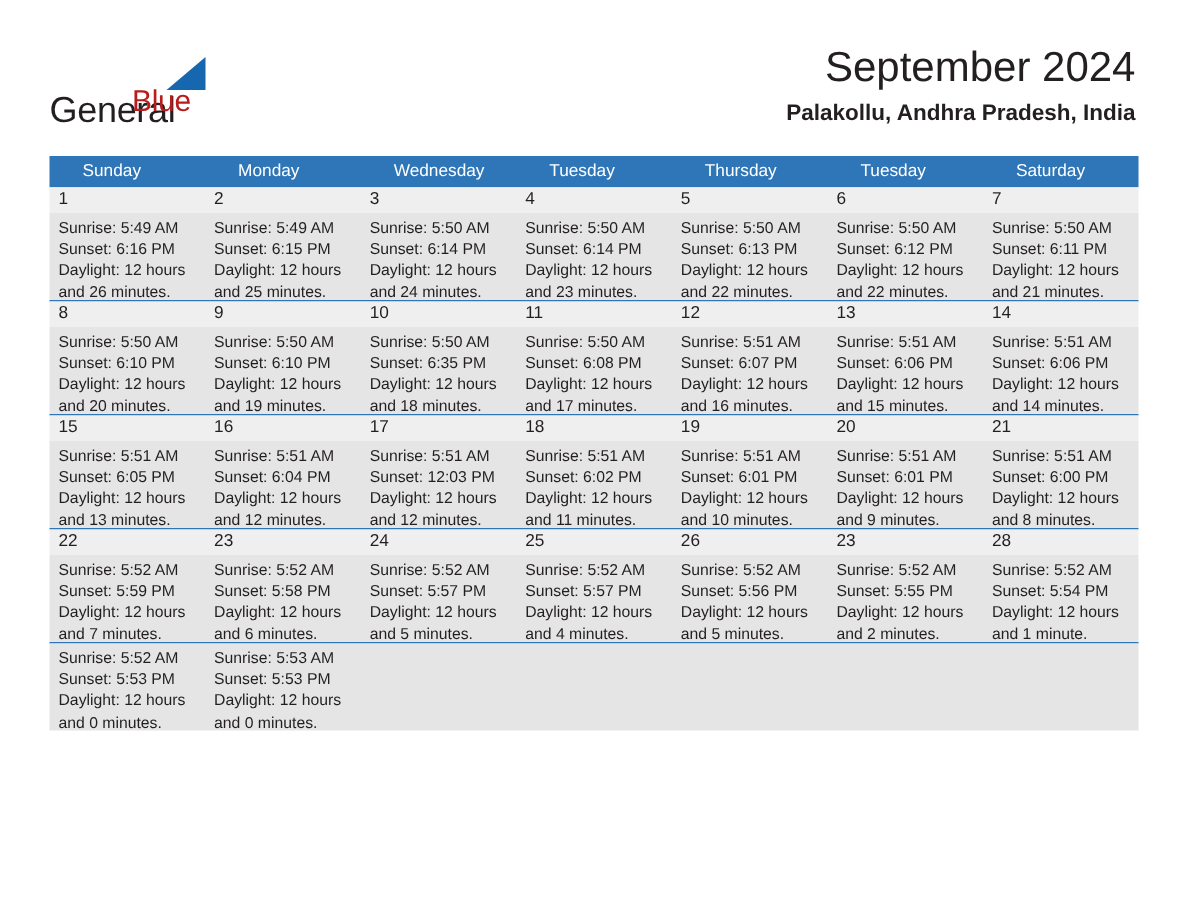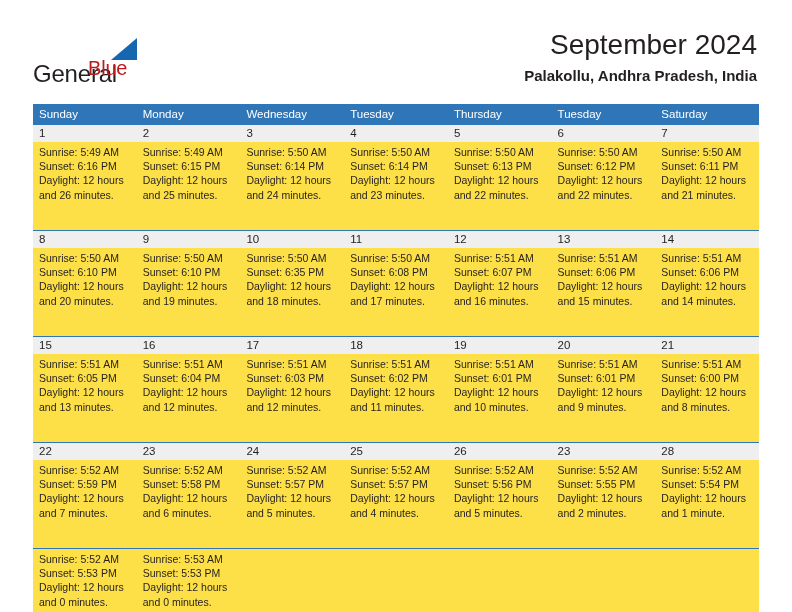--- a/index.html
+++ b/index.html
@@ -103,21 +103,21 @@
   .dow-row {
     display: flex;
     background: #2e76b8;
     height: 21px;
   }
   .dow-cell {
     flex: 1 1 0;
     color: #ffffff;
     font-size: 11.5px;
     line-height: 21px;
-    padding-left: 6px;
+    padding-left: 22px;
     box-sizing: border-box;
     white-space: nowrap;
     overflow: hidden;
   }
 
   .week-row {
     border-top: 1.5px solid #2e76b8;
     background: #ffffff;
   }
   .week-row.first {
@@ -131,22 +131,22 @@
   .num-cell {
     flex: 1 1 0;
     font-size: 11.5px;
     line-height: 17px;
     color: #231f20;
     padding-left: 6px;
     box-sizing: border-box;
   }
   .details-row {
     display: flex;
-    height: 88px;
-    background: #fde047;
+    height: 58px;
+    background: #e5e5e5;
   }
   .detail-cell {
     flex: 1 1 0;
     padding: 3px 6px 0 6px;
     box-sizing: border-box;
     font-size: 10.5px;
     line-height: 14.2px;
     color: #231f20;
   }
   .detail-cell .ln {
@@ -316,21 +316,21 @@
           <div class="ln">and 13 minutes.</div>
         </div>
         <div class="detail-cell">
           <div class="ln">Sunrise: 5:51 AM</div>
           <div class="ln">Sunset: 6:04 PM</div>
           <div class="ln">Daylight: 12 hours</div>
           <div class="ln">and 12 minutes.</div>
         </div>
         <div class="detail-cell">
           <div class="ln">Sunrise: 5:51 AM</div>
-          <div class="ln">Sunset: 6:03 PM</div>
+          <div class="ln">Sunset: 12:03 PM</div>
           <div class="ln">Daylight: 12 hours</div>
           <div class="ln">and 12 minutes.</div>
         </div>
         <div class="detail-cell">
           <div class="ln">Sunrise: 5:51 AM</div>
           <div class="ln">Sunset: 6:02 PM</div>
           <div class="ln">Daylight: 12 hours</div>
           <div class="ln">and 11 minutes.</div>
         </div>
         <div class="detail-cell">

